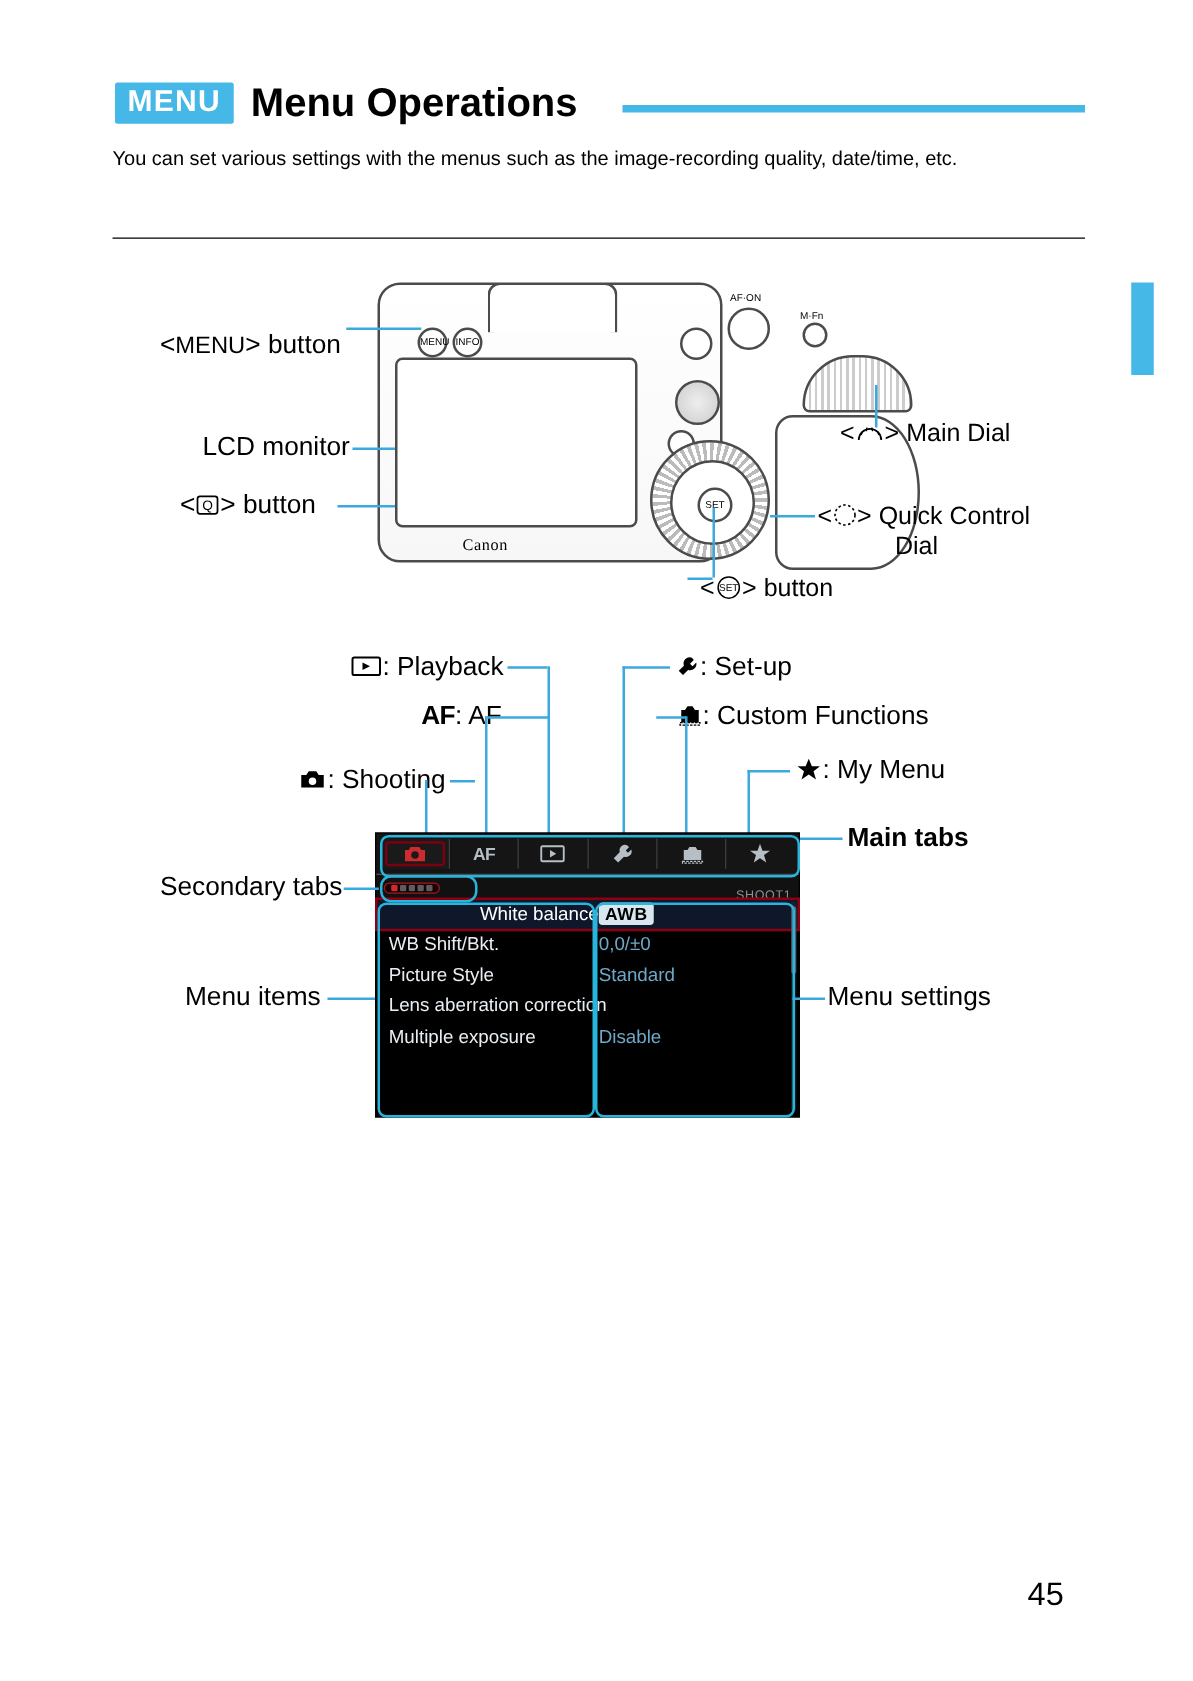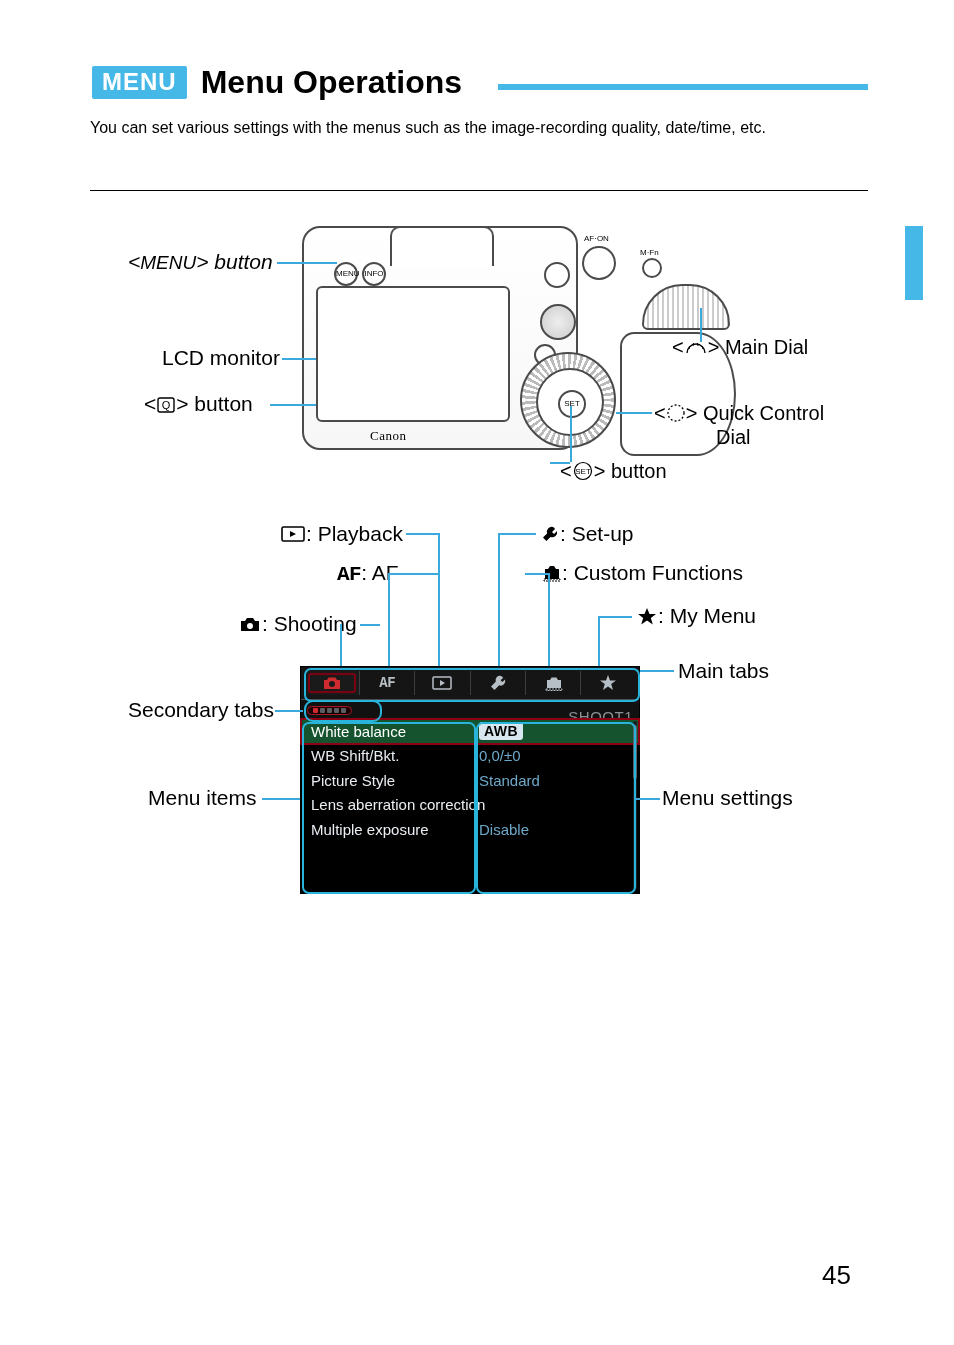--- a/index.html
+++ b/index.html
@@ -255,42 +255,43 @@
     gap:2px;
     border:1px solid #a41824;
     border-radius: 8px;
     padding: 1px 5px;
     background: linear-gradient(#2a0003,#0a0000);
   }
   .pg-dot { width:5px;height:5px;background:#5a5e63;border-radius:1px;}
   .pg-dot.on { background:#cf2a2f; }
   .shoot-label {
     color:#8c9197;
-    font-size: 15px;
+    font-size: 10px;
     letter-spacing: 0.5px;
     font-family: Arial;
     margin-top: 12px;
   }
   .menu-list {
     position:absolute;
     top:52px; left:0; right:0; bottom:0;
   }
   .mrow {
     height: 24.5px;
     display:flex;
     align-items:center;
     color:#e9eef3;
     font-size: 15px;
     padding: 0 10px;
     font-family: Arial;
   }
   .mrow.sel {
-    background:#14532d;
+    background:#0f172a;
     outline: 2px solid #8d0014;
     outline-offset: -1px;
+    text-align: right;
   }
   .mlabel { flex:0 0 168px; }
   .mval { color:#6ea8c9; }
   .mrow.sel .mlabel { color:#fff; }
   .mrow.sel .mval { color:#9ed2ee; }
   .awb-badge {
     display:inline-block;
     background:#d8e6ef;
     color:#000;
     font-weight:bold;
@@ -319,21 +320,21 @@
     border-radius: 7px;
     pointer-events:none;
   }
   .page-num {
     position:absolute;
     right: 72px;
     bottom: 54px;
     font-size: 26px;
   }
   
-  .af-txt { font-weight:bold; font-family: Liberation Mono, monospace; letter-spacing: -0.5px;}
+  .af-txt { font-weight:bold; font-family: Liberation Sans, sans-serif; letter-spacing: -0.5px;}
 </style>
 </head>
 <body>
 
 <div class="page">
 
   <div class="heading-row">
     <span class="menu-badge">MENU</span>
     <span class="heading-text">Menu Operations</span>
   </div>
@@ -358,21 +359,21 @@
           <div class="set-btn">SET</div>
         </div>
       </div>
     </div>
     <div class="af-on"></div>
     <div class="mfn"></div>
     <div class="main-dial"></div>
     <div class="grip"></div>
   </div>
 
-  <div class="callout-label" style="left:128px; top:250px; font-family: Arial; font-style: italic;">
+  <div class="callout-label" style="left:128px; top:264px; font-family: Arial;">
     &lt;<span style="font-family:Arial; font-variant:small-caps; font-size:19px;">MENU</span>&gt; <span>button</span>
   </div>
   <div class="cam-line" style="left:277px; top:262px; width:60px;"></div>
 
   <div class="callout-label" style="left:162px; top:346px;">LCD monitor</div>
   <div class="cam-line" style="left:282px; top:358px; width:34px;"></div>
 
   <div class="callout-label" style="left:144px; top:392px;">
     <span>&lt;</span><span class="icon-inline"><svg width="20" height="18">
           <rect x="2" y="2" width="16" height="14" rx="2" fill="none" stroke="#000" stroke-width="1.4"></rect>
@@ -536,21 +537,21 @@
     <div class="scrollbar">
       <div class="scrollthumb"></div>
     </div>
   </div>
 
   <div class="highlight" style="left:304px; top:668px; width:332px; height:30px;"></div>
   <div class="highlight" style="left:304px; top:700px; width:74px; height:18px; border-radius:9px;"></div>
   <div class="highlight" style="left:302px; top:722px; width:170px; height:168px;"></div>
   <div class="highlight" style="left:476px; top:722px; width:156px; height:168px;"></div>
 
-  <div class="callout-label" style="left:678px; top:659px;">Main tabs</div>
+  <div class="callout-label" style="left:678px; top:659px;font-weight:bold;">Main tabs</div>
   <div class="lead lead-h" style="left:640px; top:670px; width:34px;"></div>
 
   <div class="callout-label" style="left:128px; top:698px;">Secondary tabs</div>
   <div class="lead lead-h" style="left:275px; top:710px; width:28px;"></div>
 
   <div class="callout-label" style="left:148px; top:786px;">Menu items</div>
   <div class="lead lead-h" style="left:262px; top:798px; width:38px;"></div>
 
   <div class="callout-label" style="left:662px; top:786px;">Menu settings</div>
   <div class="lead lead-h" style="left:634px; top:798px; width:26px;"></div>

